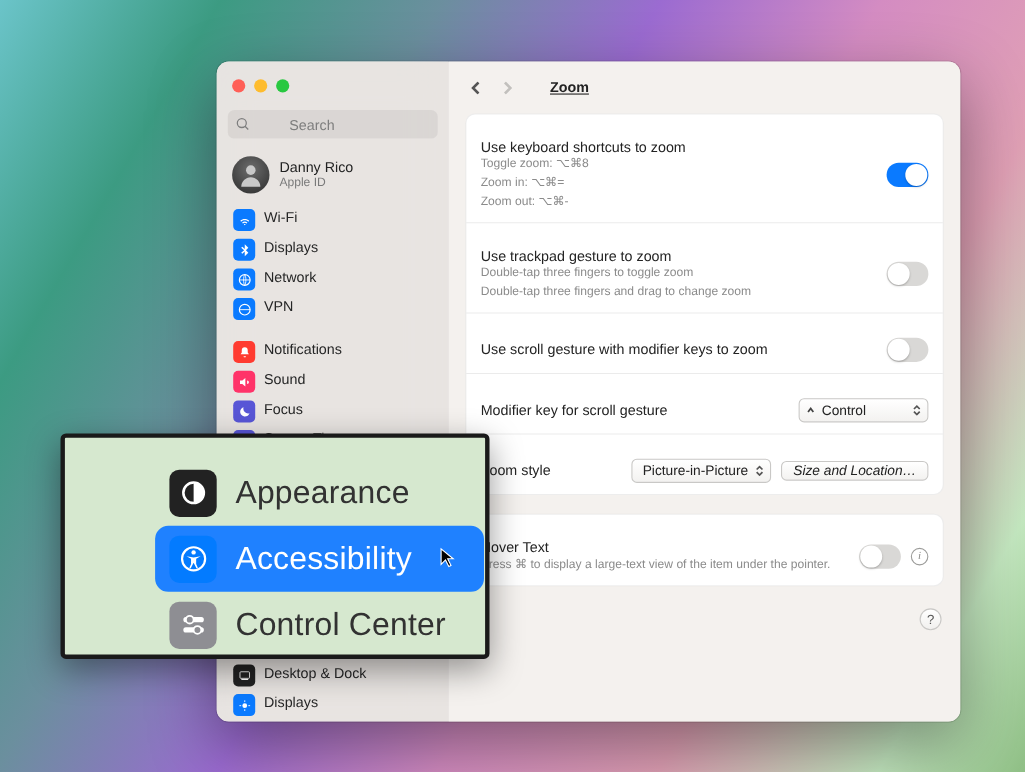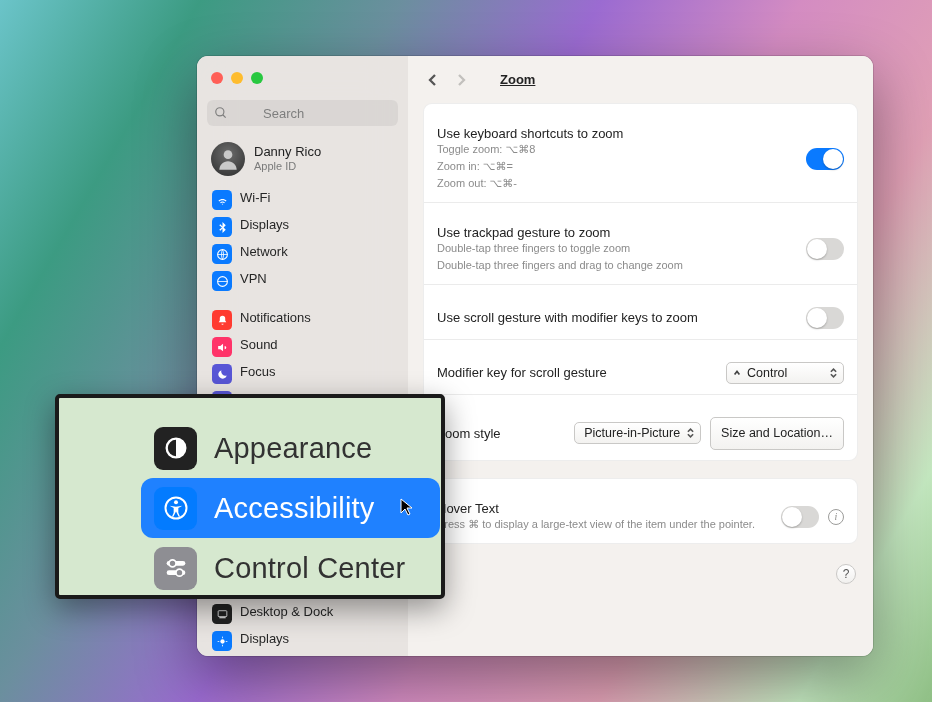--- a/index.html
+++ b/index.html
@@ -75,22 +75,22 @@
     height:22px;border:1px solid #c9c8c6;border-radius:5px;background:linear-gradient(#fff,#f3f2f0);
     font-size:12.5px;padding:0 20px 0 9px;display:flex;align-items:center;position:relative;min-width:118px;color:#222;
   }
   .select-ctrl.small{min-width:70px;}
   .select-ctrl .chev{position:absolute;right:6px;top:50%;transform:translateY(-50%);display:flex;flex-direction:column;gap:0;}
   .select-ctrl .chev svg{width:7px;height:5px;stroke:#555;stroke-width:1.8;fill:none;}
   .select-ctrl .caret{position:absolute;left:6px;top:50%;transform:translateY(-50%);}
   .select-ctrl .caret svg{width:8px;height:8px;stroke:#444;stroke-width:2;fill:none;}
   .select-ctrl.withcaret{padding-left:20px;}
   .btn{
-    height:33px;border:1px solid #c9c8c6;border-radius:5px;background:linear-gradient(#fff,#f3f2f0);
-    font-size:12.5px;padding:0 10px;display:flex;align-items:center;color:#222;cursor:default;
+    height:18px;border:1px solid #c9c8c6;border-radius:5px;background:linear-gradient(#fff,#f3f2f0);
+    font-size:12.5px;padding:0 10px;display:flex;align-items:center;color:#222;cursor:default;font-style:italic;
   }
   .row-right{display:flex;align-items:center;gap:9px;}
   .info-ic{width:16px;height:16px;border:1.2px solid #9c9c9a;border-radius:50%;display:flex;align-items:center;justify-content:center;font-size:10px;color:#8c8c8a;font-style:italic;font-family:Georgia,serif;}
   .help-btn{width:20px;height:20px;border:1px solid #c9c8c6;border-radius:50%;background:linear-gradient(#fff,#f1f0ee);display:flex;align-items:center;justify-content:center;font-size:12px;color:#555;margin-left:auto;margin-right:2px;margin-top:3px;}
   
   
   .zoom-pop{
     position:absolute;
     left:55px; top:394px;
     width:390px; height:205px;

